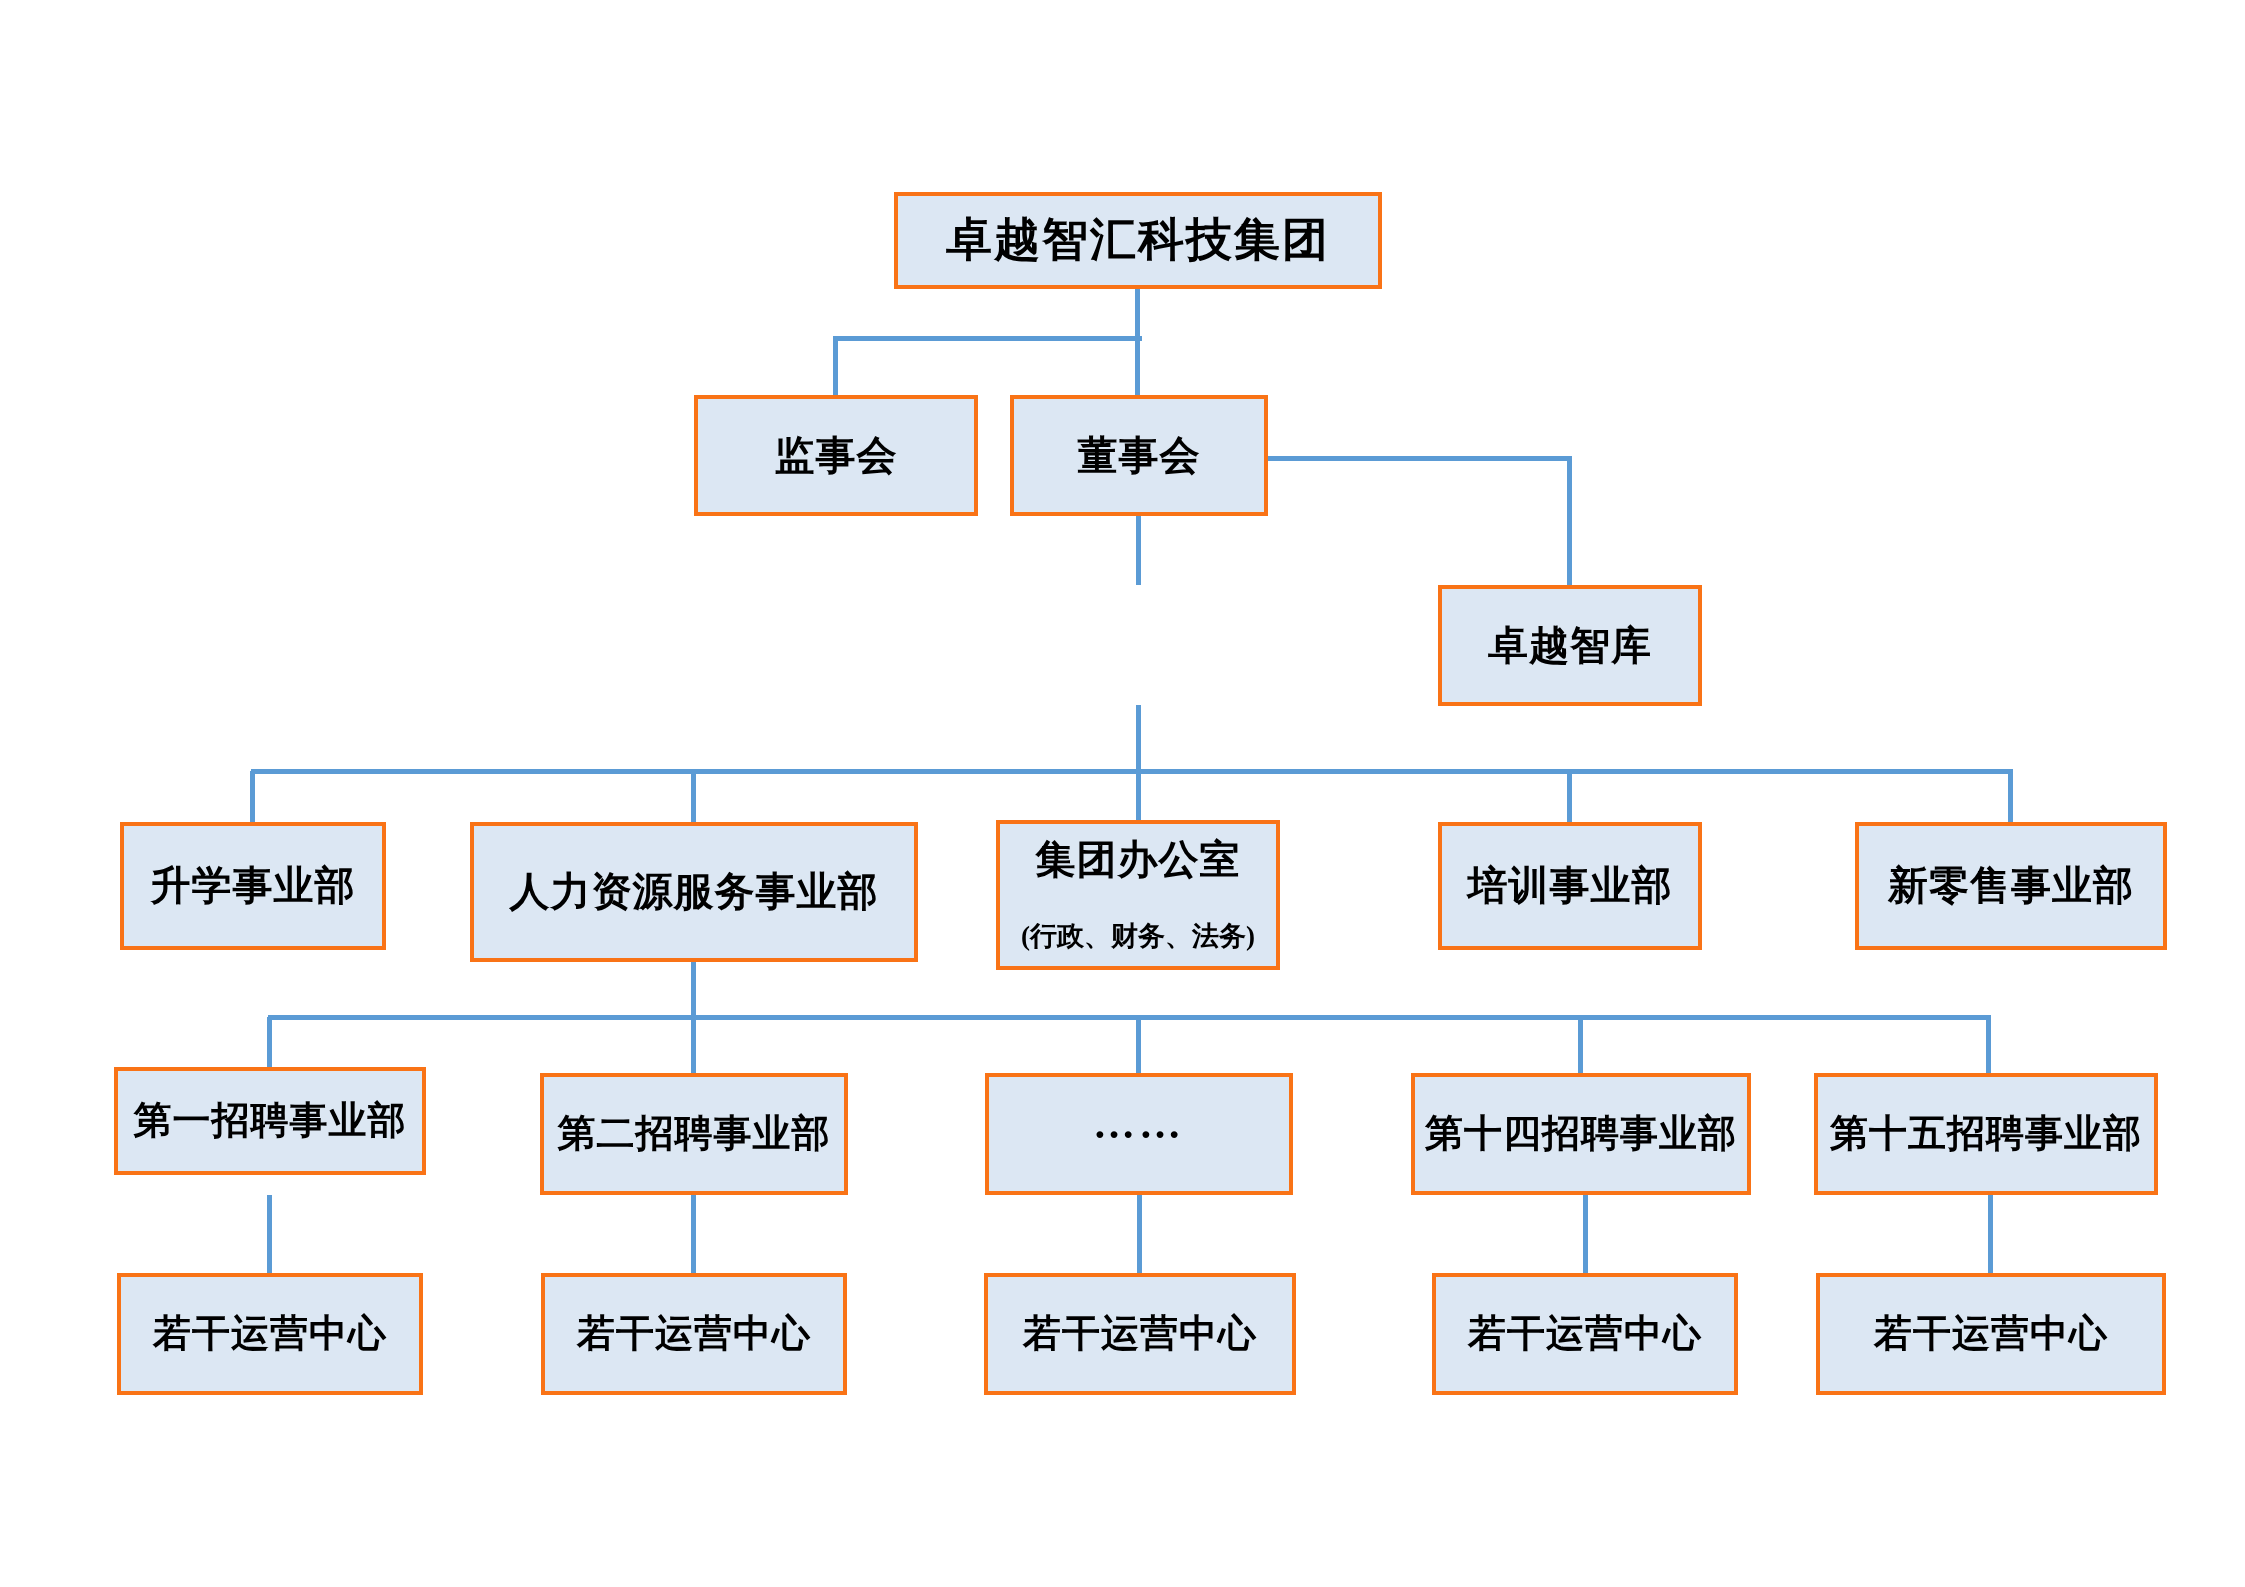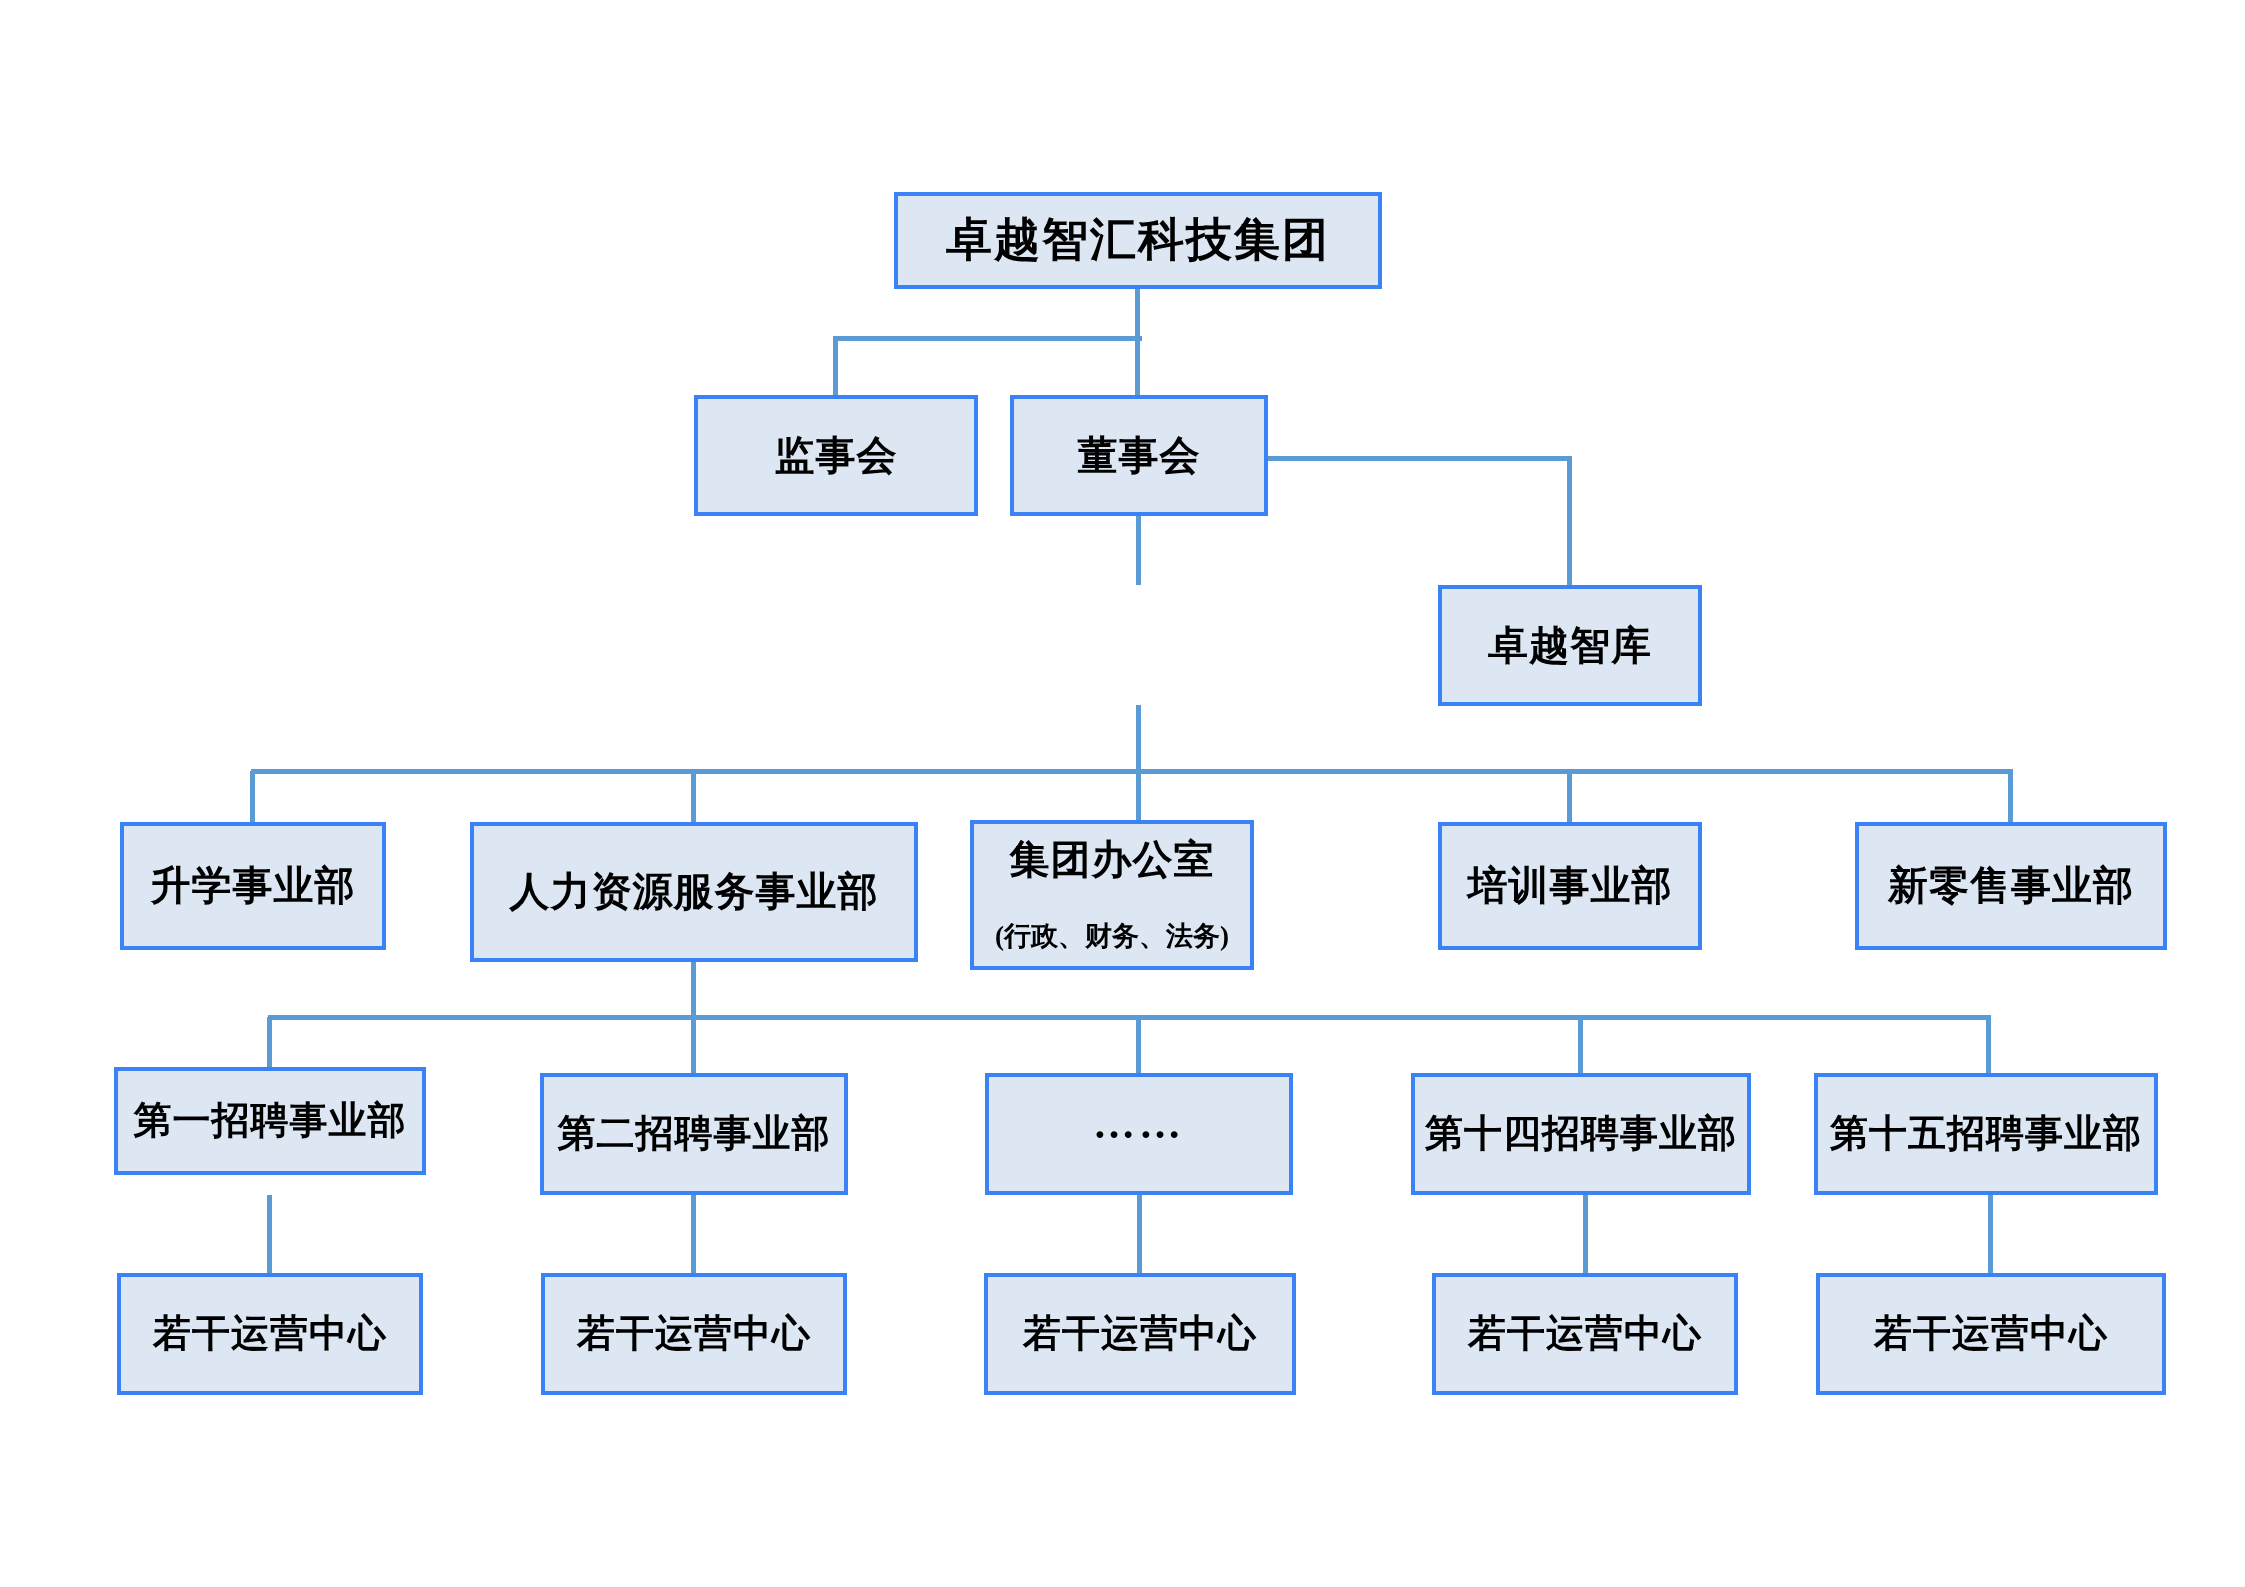--- a/index.html
+++ b/index.html
@@ -12,21 +12,21 @@
     width: 2245px;
     height: 1587px;
     background: #ffffff;
     font-family: "Liberation Serif", "DejaVu Serif", serif;
     overflow: hidden;
   }
   .node {
     position: absolute;
     box-sizing: border-box;
     background: #dce7f3;
-    border: 4px solid #3b82f6;
+    border: 4px solid #f97316;
     display: flex;
     flex-direction: column;
     align-items: center;
     justify-content: center;
     color: #000000;
     font-weight: bold;
     text-align: center;
     line-height: 1.15;
   }
   .node .lbl      { font-size: 40px; letter-spacing: 1px; white-space: nowrap; }
@@ -82,21 +82,21 @@
   <div class="node" style="left:1438px; top:585px; width:264px; height:121px;">
     <span class="lbl">卓越智库</span>
   </div>
 
   <div class="node" style="left:120px; top:822px; width:266px; height:128px;">
     <span class="lbl">升学事业部</span>
   </div>
   <div class="node" style="left:470px; top:822px; width:448px; height:140px;">
     <span class="lbl">人力资源服务事业部</span>
   </div>
-  <div class="node" style="left:970px; top:820px; width:284px; height:150px;gap:28px;">
+  <div class="node" style="left:996px; top:820px; width:284px; height:150px;gap:28px;">
     <span class="lbl">集团办公室</span>
     <span class="sublbl">(行政、财务、法务)</span>
   </div>
   <div class="node" style="left:1438px; top:822px; width:264px; height:128px;">
     <span class="lbl">培训事业部</span>
   </div>
   <div class="node" style="left:1855px; top:822px; width:312px; height:128px;">
     <span class="lbl">新零售事业部</span>
   </div>
 

